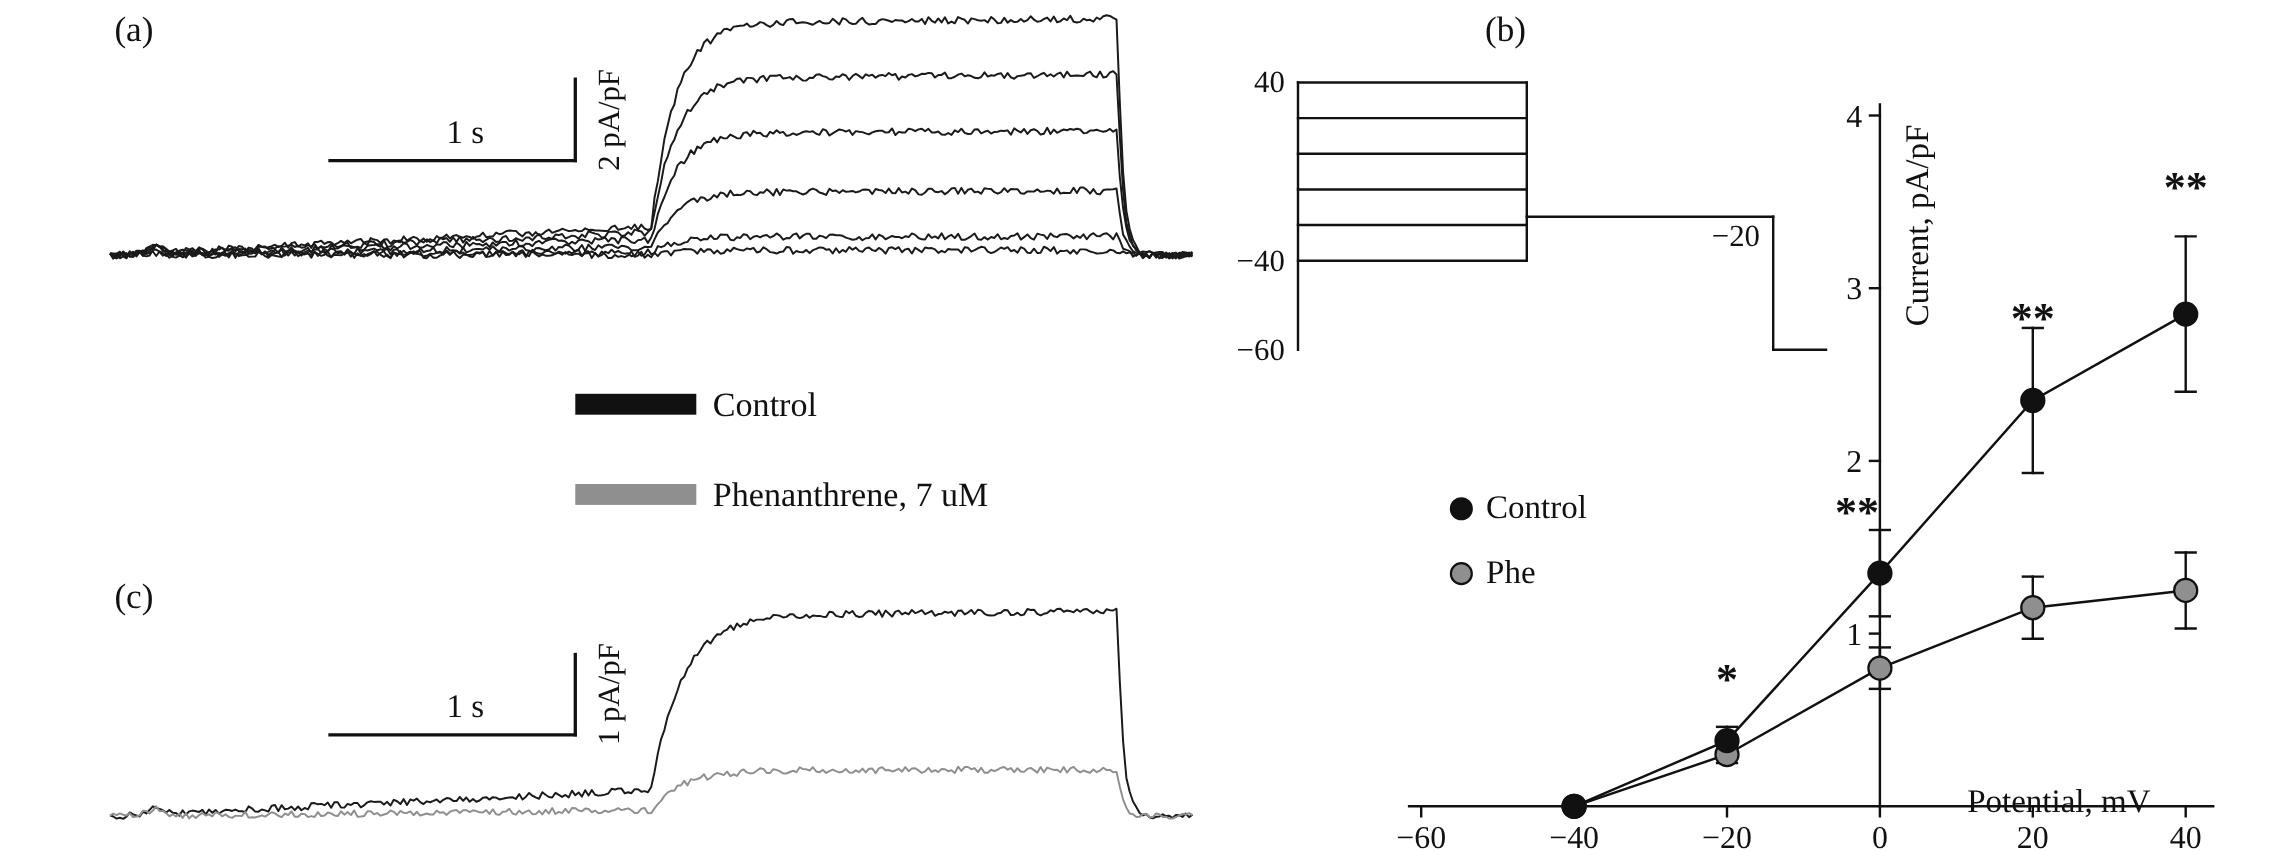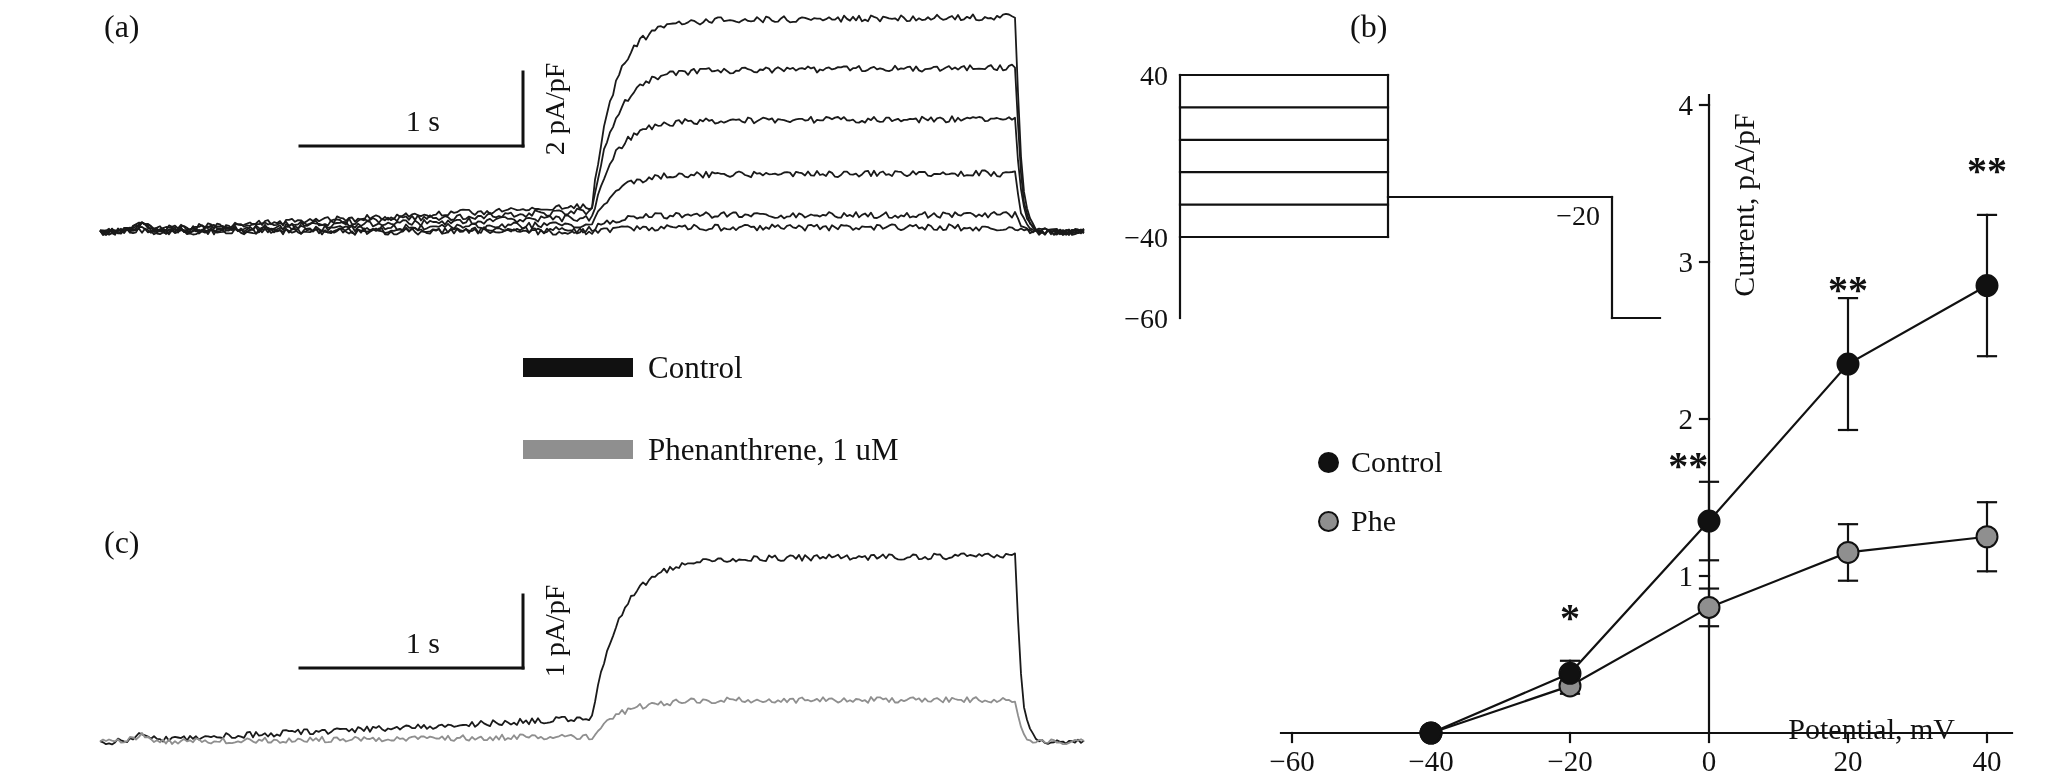--- a/index.html
+++ b/index.html
@@ -124,21 +124,21 @@
 
   <div class="lbl center" style="left:330px;top:104px;width:110px;font-size:30px;">1 s</div>
   <div class="lbl rot" style="left:482px;top:91px;width:150px;height:36px;font-size:28px;">2 pA/pF</div>
 
   <div class="lbl center" style="left:330px;top:626px;width:110px;font-size:30px;">1 s</div>
   <div class="lbl rot" style="left:482px;top:613px;width:150px;height:36px;font-size:28px;">1 pA/pF</div>
 
   <div class="legend-bar" style="left:523px;top:358px;background:#111111;"></div>
   <div class="lbl" style="left:648px;top:350px;font-size:31px;">Control</div>
   <div class="legend-bar" style="left:523px;top:440px;background:#8f8f8f;"></div>
-  <div class="lbl" style="left:648px;top:432px;font-size:31px;">Phenanthrene, 1 uM</div>
+  <div class="lbl" style="left:648px;top:432px;font-size:31px;">Phenanthrene, 7 uM</div>
 
   <div class="lbl right" style="left:1098px;top:60px;width:70px;font-size:28px;">40</div>
   <div class="lbl right" style="left:1090px;top:222px;width:78px;font-size:28px;">−40</div>
   <div class="lbl right" style="left:1090px;top:303px;width:78px;font-size:28px;">−60</div>
   <div class="lbl right" style="left:1505px;top:200px;width:95px;font-size:28px;">−20</div>
 
   <div class="lbl rot" style="left:1632px;top:185px;width:230px;height:40px;font-size:30px;">Current, pA/pF</div>
   <div class="lbl center" style="left:1725px;top:712px;width:230px;font-size:30px;">Potential, mV</div>
 
   <div class="leg-row" style="left:1318px;top:444px;">

